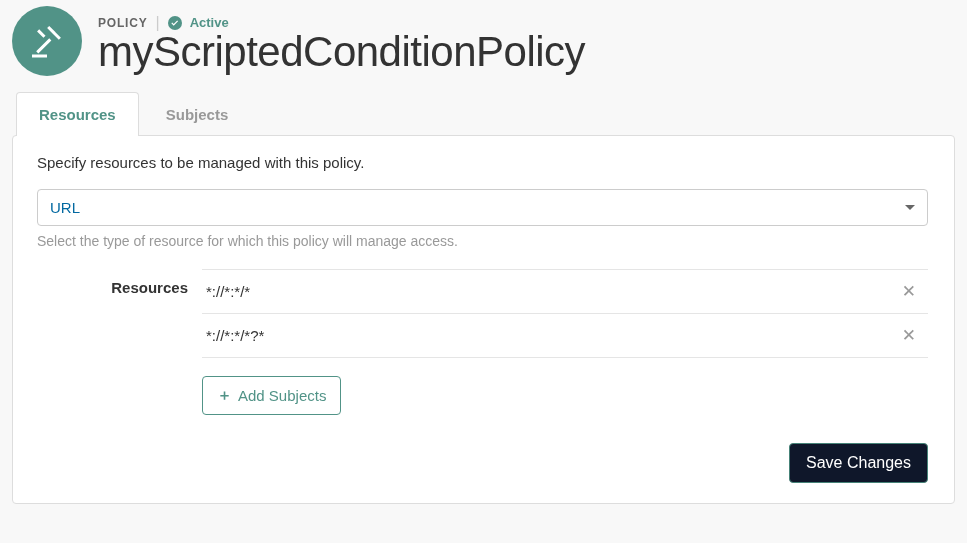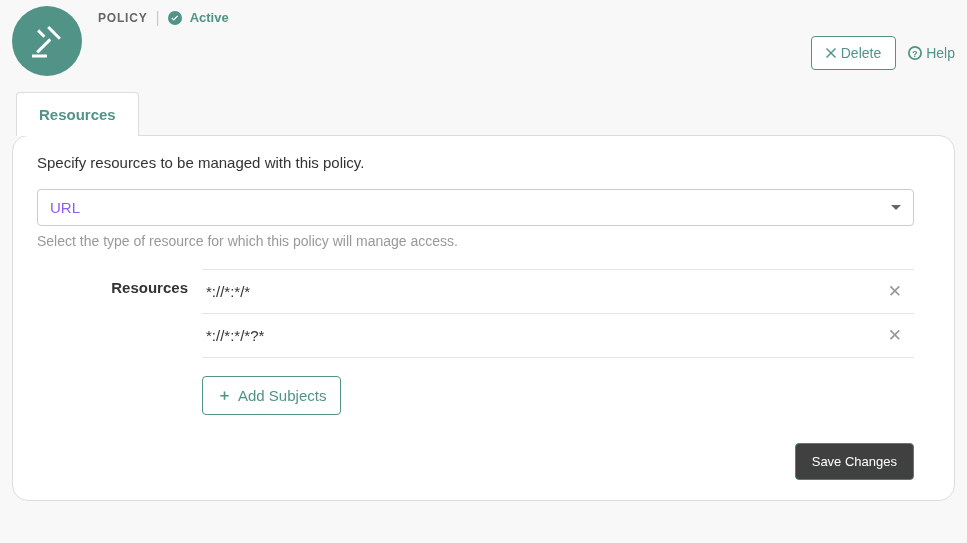--- a/index.html
+++ b/index.html
@@ -5,21 +5,21 @@
   * { box-sizing: border-box; margin: 0; padding: 0; }
   body {
     font-family: -apple-system, BlinkMacSystemFont, "Segoe UI", Helvetica, Arial, sans-serif;
     background: #f8f8f8;
     color: #444;
     width: 967px;
     height: 543px;
     overflow: hidden;
     padding: 6px 12px 12px 12px;
   }
-  .header-row { display: flex; align-items: flex-start; }
+  .header-row { display: flex; align-items: flex-end; }
   .avatar {
     width: 70px; height: 70px; border-radius: 50%;
     background: #519387;
     display: flex; align-items: center; justify-content: center;
     flex-shrink: 0;
     margin-right: 16px;
   }
   .avatar svg { width: 36px; height: 36px; fill: #fff; }
   .header-text { flex: 1; padding-top: 4px; }
   .eyebrow {
@@ -72,43 +72,43 @@
   }
   .tab.active {
     background: #fff;
     color: #519387;
     border-color: #ddd;
   }
 
   .panel {
     background: #fff;
     border: 1px solid #ddd;
-    border-radius: 16px;
-    padding: 18px 40px 20px 24px;
+    border-radius: 4px;
+    padding: 18px 26px 20px 24px;
     position: relative;
     z-index: 1;
   }
   .panel-intro { font-size: 15px; color: #333; margin-bottom: 18px; }
 
   .form-row { display: flex; margin-bottom: 8px; }
   .form-label {
     width: 165px; text-align: right;
     font-weight: 700; font-size: 15px; color: #333;
     padding-top: 10px; padding-right: 14px;
   }
   .form-field { flex: 1; }
 
   .select {
     width: 100%;
     border: 1px solid #ccc;
     border-radius: 4px;
     background: #fff;
     padding: 9px 12px;
     font-size: 15px;
-    color: #8b5cf6;
+    color: #0369a1;
     display: flex; align-items: center; justify-content: space-between;
     cursor: pointer;
   }
   .select .caret { border: 5px solid transparent; border-top-color: #666; width: 0; height: 0; margin-top: 4px; }
 
   .help-text { font-size: 14px; color: #999; margin-top: 7px; margin-bottom: 12px; }
 
   .resource-row {
     display: flex; align-items: center; justify-content: space-between;
     padding: 11px 4px;
@@ -120,22 +120,22 @@
 
   .btn-add {
     background: #fff; border: 1px solid #519387; color: #519387;
     padding: 9px 14px; border-radius: 4px; font-size: 15px;
     display: inline-flex; align-items: center; gap: 6px; cursor: pointer;
   }
   .btn-add .plus { font-weight: 700; font-size: 15px; }
 
   .panel-footer { display: flex; justify-content: flex-end; margin-top: 28px; }
   .btn-primary {
-    background: #404040; color: #fff; border: 1px solid #468378;
-    padding: 10px 16px; border-radius: 4px; font-size: 13px; cursor: pointer;
+    background: #0f172a; color: #fff; border: 1px solid #468378;
+    padding: 10px 16px; border-radius: 4px; font-size: 16px; cursor: pointer;
   }
 </style>
 </head>
 <body>
 
 <div class="header-row">
   <div class="avatar">
     <svg viewBox="0 0 24 24">
       <path d="M2 21h10v2H2v-2zm11.5-10.79l1.41 1.41L6.2 20.3 4.79 18.9l8.71-8.69zm-6.71-6l4.24 4.24-1.41 1.41L5.38 5.62l1.41-1.41zM13.5 2l4.24 4.24-1.41 1.41L12.09 3.41 13.5 2zm2.12 2.12l5.66 5.66-1.41 1.41-5.66-5.66 1.41-1.41z"></path>
     </svg>
@@ -145,40 +145,27 @@
       <span class="eyebrow-label">POLICY</span>
       <span class="eyebrow-sep">|</span>
       <span class="status">
         <svg viewBox="0 0 16 16">
             <circle cx="8" cy="8" r="8"></circle>
             <path d="M6.5 11L3.8 8.3l1-1 1.7 1.7 4-4 1 1z" fill="#fff"></path>
           </svg>
         <span>Active</span>
       </span>
     </div>
-  </div>
-  <div class="header-actions">
-    <button class="btn-delete">
-      <svg viewBox="0 0 10 10">
-          <path d="M1 0L0 1l4 4-4 4 1 1 4-4 4 4 1-1-4-4 4-4-1-1-4 4z"></path>
-        </svg>
-      <span>Delete</span>
-    </button>
-    <a class="help-link">
-      <svg viewBox="0 0 16 16">
-          <circle cx="8" cy="8" r="7" fill="none" stroke="#519387" stroke-width="2"></circle>
-          <text x="8" y="12" text-anchor="middle" font-size="10" font-weight="bold" fill="#519387">?</text>
-        </svg>
-      <span>Help</span>
-    </a>
+    <div class="page-title">myScriptedConditionPolicy</div>
   </div>
 </div>
 
 <div class="tabs">
   <div class="tab active">Resources</div>
+  <div class="tab">Subjects</div>
 </div>
 
 <div class="panel">
   <div class="panel-intro">Specify resources to be managed with this policy.</div>
 
   <div class="form-row">
     <div class="form-field">
       <div class="select">
         <span>URL</span>
         <span class="caret"></span>

